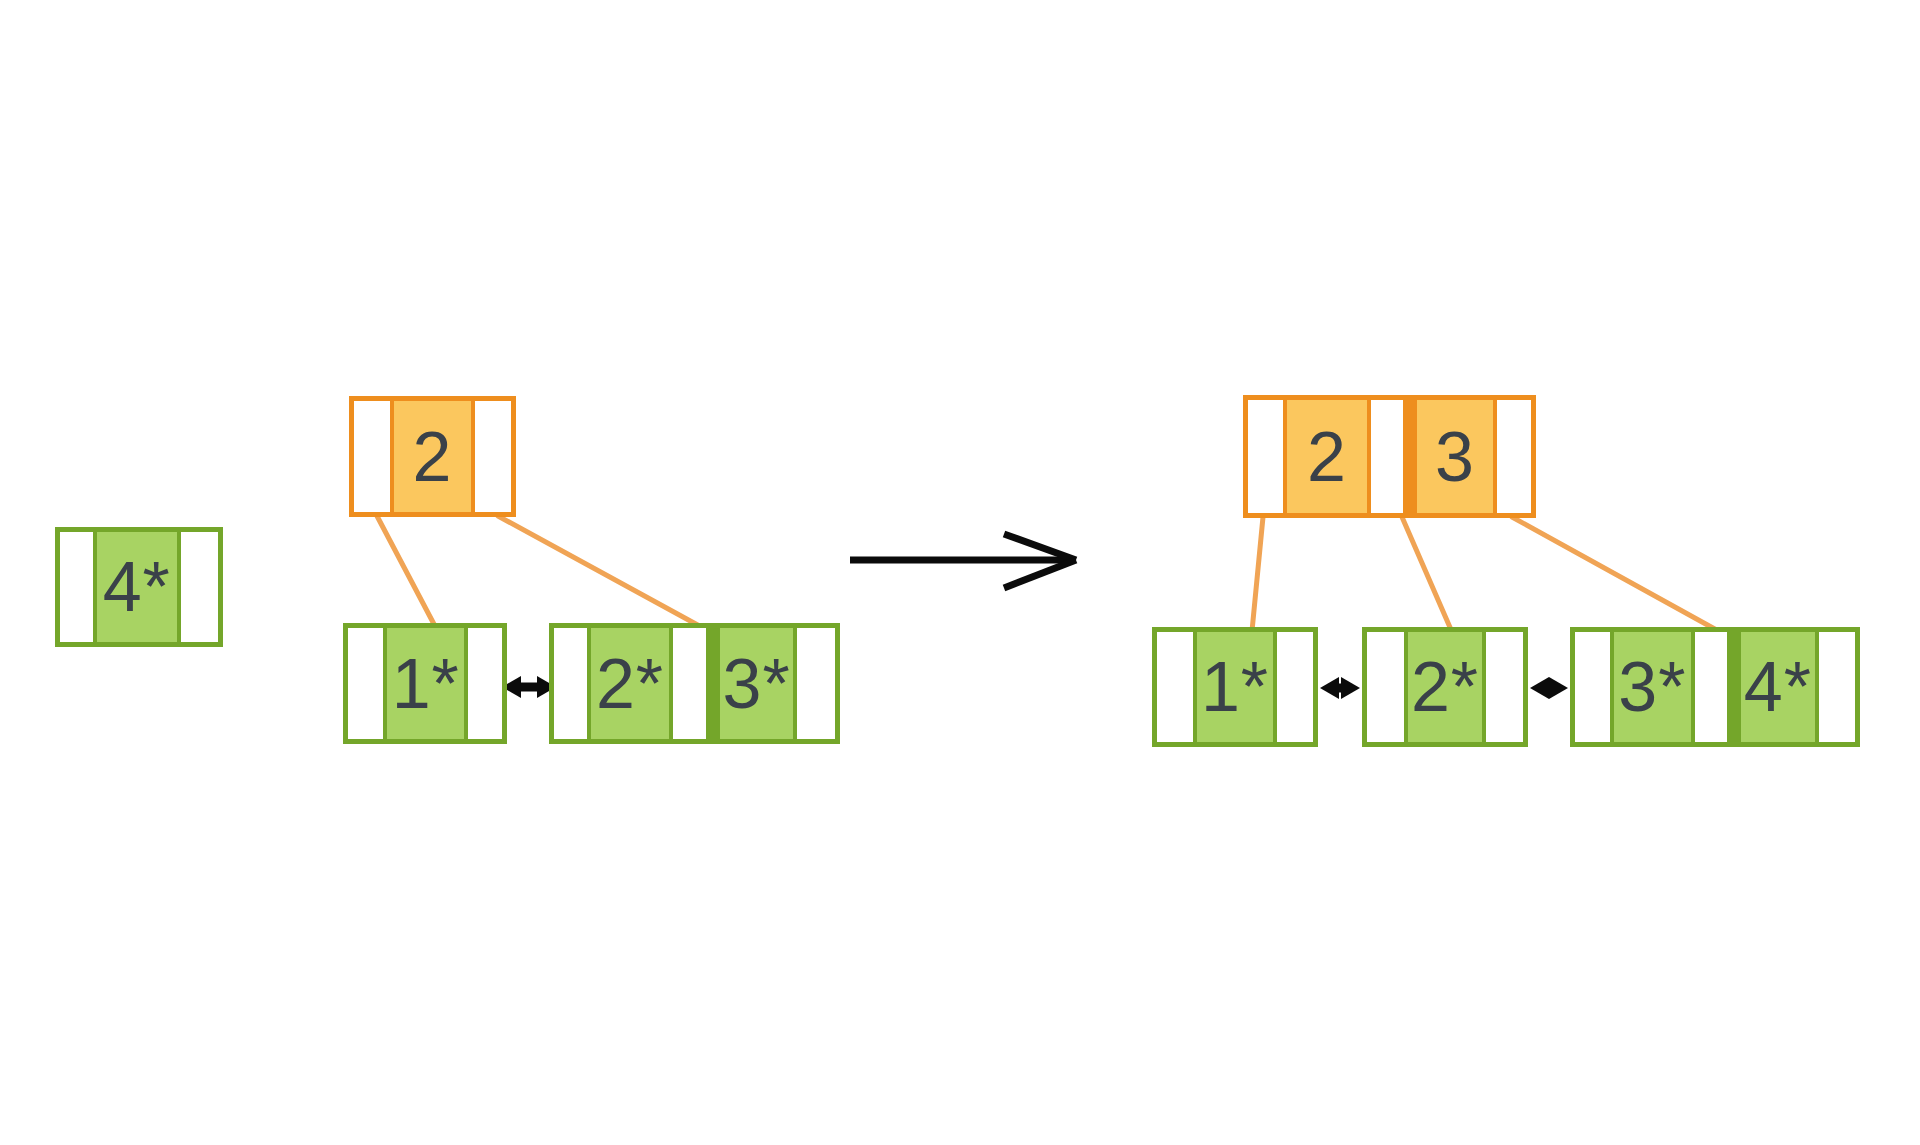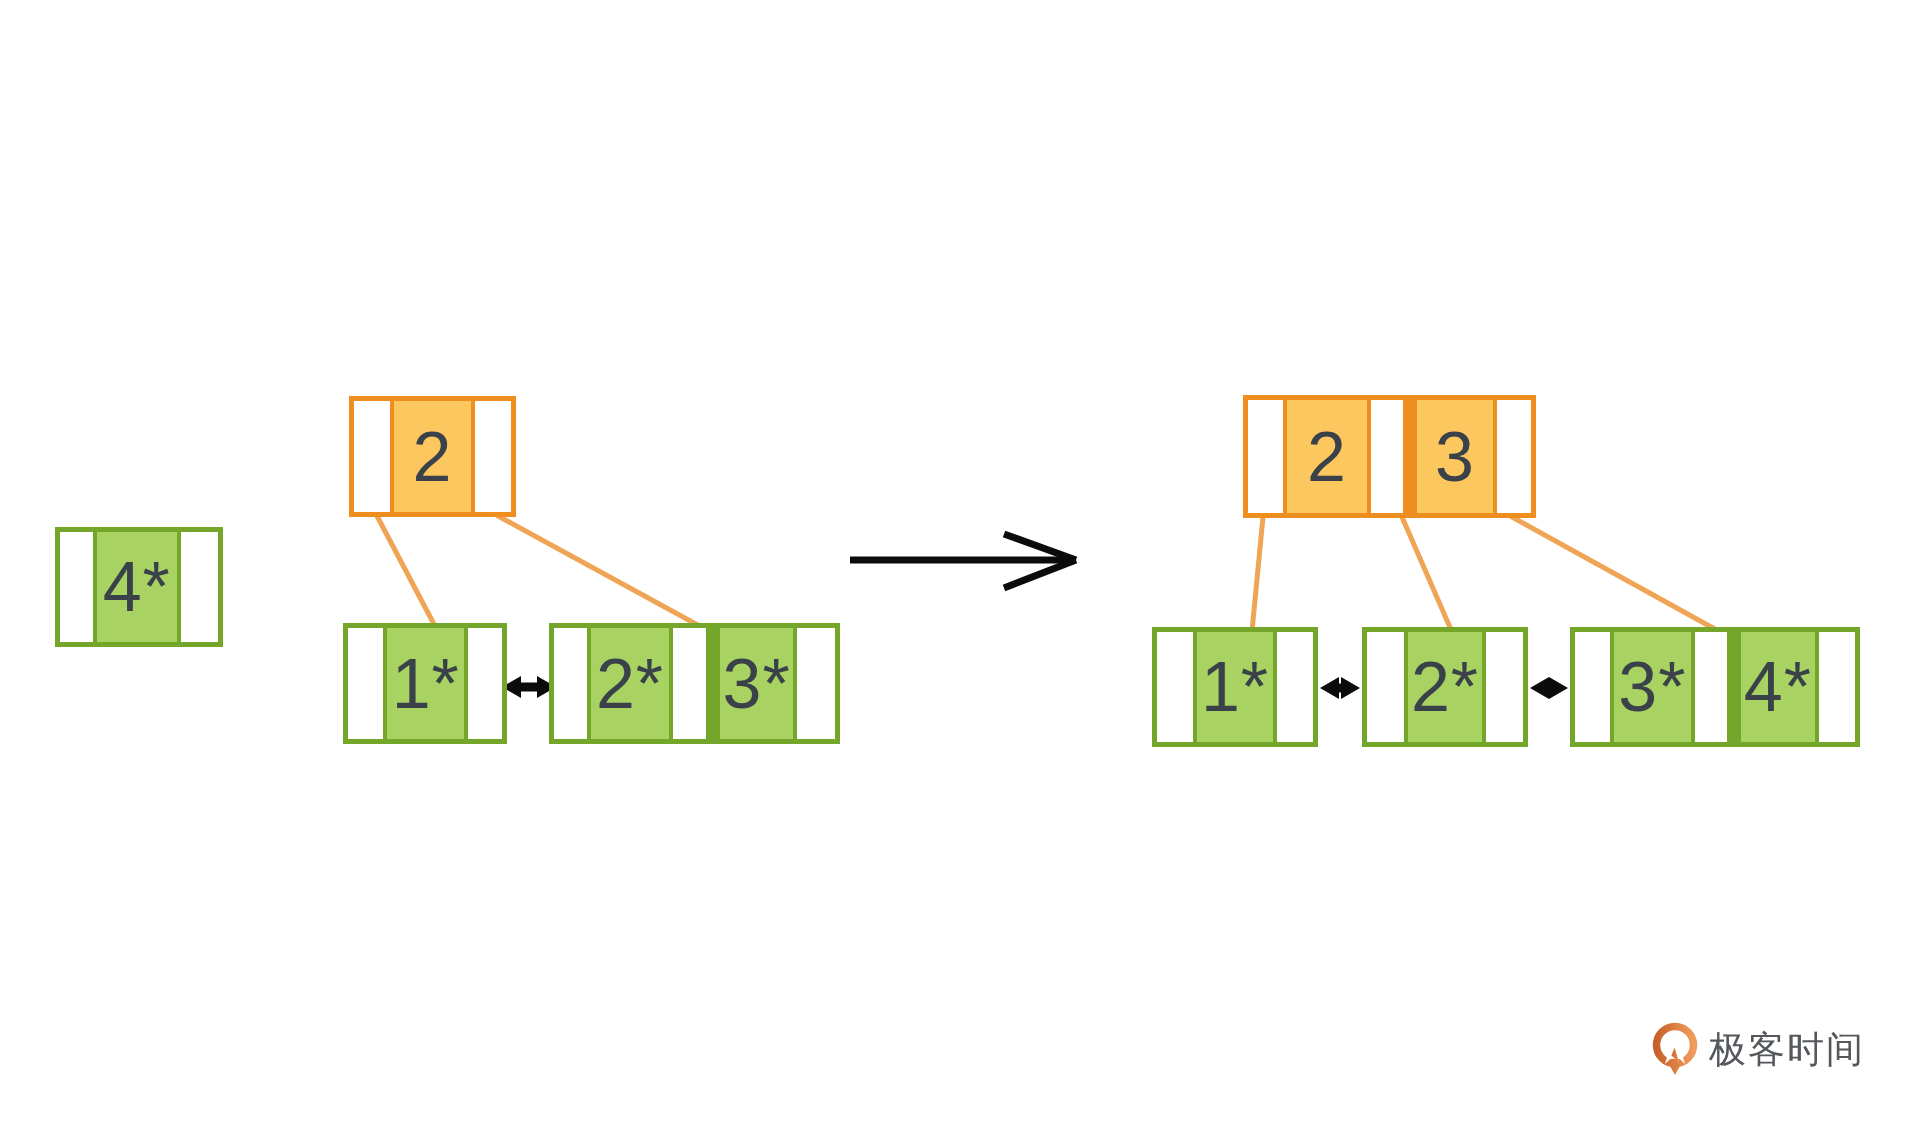--- a/index.html
+++ b/index.html
@@ -120,28 +120,13 @@
         <div class="cell blank" style="flex: 22 1 0px;"></div>
       </div>
       <div class="page green" style="left: 1732px; top: 627px; width: 128px; height: 120px;">
         <div class="cell fill green" style="flex: 67 1 0px;">
           <span>4*</span>
         </div>
         <div class="cell blank" style="flex: 33 1 0px;"></div>
       </div>
     </div>
 
-  <div class="logo">
-    <svg width="50" height="56" viewBox="0 0 50 56">
-      <defs>
-        <linearGradient id="lgOr" x1="0" y1="0.5" x2="1" y2="0.5">
-          <stop offset="0" stop-color="#c86029"></stop>
-          <stop offset="1" stop-color="#f09c5c"></stop>
-        </linearGradient>
-      </defs>
-      <polygon points="16,37 25,53 34,37" fill="url(#lgOr)"></polygon>
-      <circle cx="25" cy="23" r="18.5" fill="none" stroke="url(#lgOr)" stroke-width="7.5"></circle>
-      <polygon points="25,8 35,42 25,32.5 15,42" fill="#ffffff"></polygon>
-      <polygon points="24.5,25.5 29.5,41 21.5,33.5" fill="url(#lgOr)"></polygon>
-    </svg>
-    <span class="logo-text">极客时间</span>
-  </div>
 </div>
 
 </body></html>

